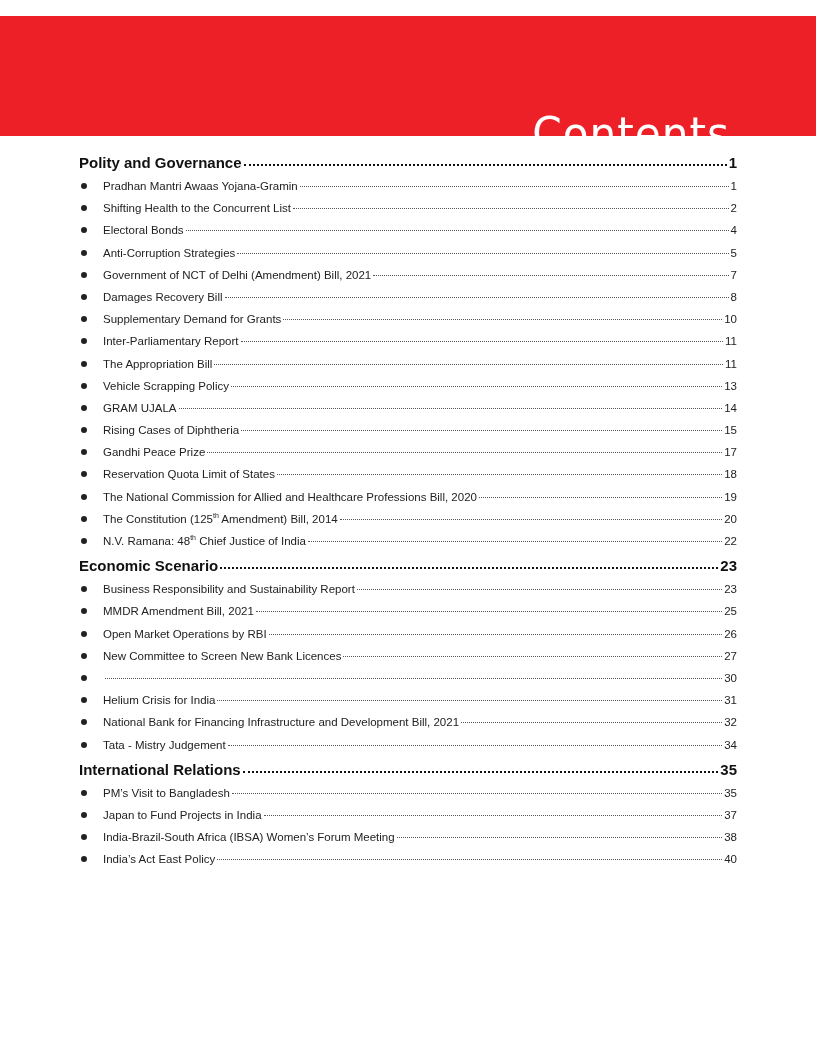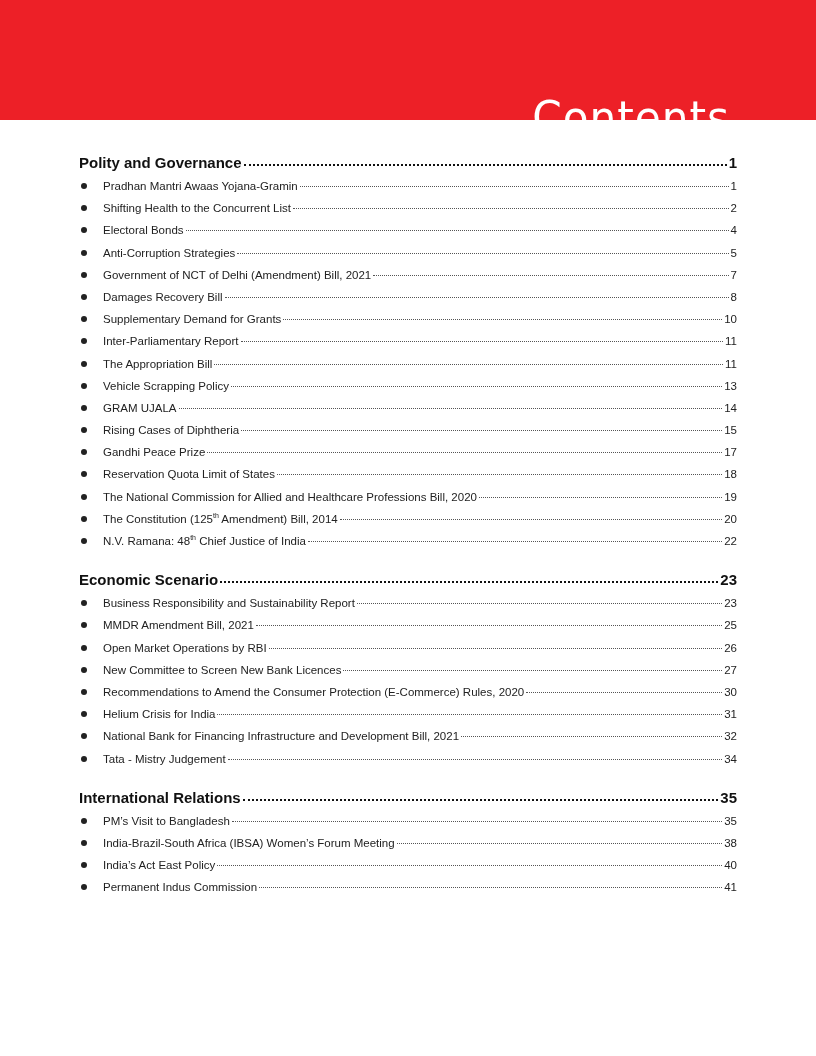--- a/index.html
+++ b/index.html
@@ -1,35 +1,35 @@
 <!DOCTYPE html>
 <html><head>
   <meta charset="utf-8">
   <style>
     html, body { margin: 0; padding: 0; background: #ffffff; }
     body {
       width: 816px; height: 1056px; position: relative; overflow: hidden;
       font-family: "Liberation Sans", sans-serif; color: #1a1a1a;
     }
     .banner {
-      position: absolute; left: 0; top: 0; width: 816px; height: 120px;
+      position: absolute; left: 0; top: 16px; width: 816px; height: 120px;
       background: #ed2027;
     }
     .banner-title {
       position: absolute; right: 86px; top: 64px;
       font-family: "DejaVu Sans", sans-serif;
       font-size: 44px; line-height: 50px; color: #ffffff;
       letter-spacing: 1px; font-weight: normal;
       transform: scaleX(0.96); transform-origin: right center;
     }
     .toc {
       position: absolute; left: 79px; top: 154px; width: 658px;
     }
     .section { margin: 0; }
-    .section + .section { margin-top: 14px; }
+    .section + .section { }
     .section-head {
       display: flex; align-items: baseline; height: 26px;
       font-size: 15px; font-weight: bold; color: #111;
     }
     .leader {
       flex: 1; margin: 0 2px; height: 1px; position: relative; top: -2px;
       border-bottom: 2px dotted #222;
     }
     .section-head .leader { border-bottom: 2px dotted #111; }
     .item {
@@ -191,21 +191,20 @@
         <span class="page">26</span>
       </div>
     <div class="item">
         <span class="bullet"></span>
         <span>New Committee to Screen New Bank Licences</span>
         <span class="leader"></span>
         <span class="page">27</span>
       </div>
     <div class="item">
         <span class="bullet"></span>
-        <span>Recommendations to Amend the Consumer Protection (E-Commerce) Rules, 2020</span>
         <span class="leader"></span>
         <span class="page">30</span>
       </div>
     <div class="item">
         <span class="bullet"></span>
         <span>Helium Crisis for India</span>
         <span class="leader"></span>
         <span class="page">31</span>
       </div>
     <div class="item">
@@ -229,31 +228,31 @@
       <span class="page">35</span>
     </div>
     <div class="item">
         <span class="bullet"></span>
         <span>PM’s Visit to Bangladesh</span>
         <span class="leader"></span>
         <span class="page">35</span>
       </div>
     <div class="item">
         <span class="bullet"></span>
+        <span>Japan to Fund Projects in India</span>
+        <span class="leader"></span>
+        <span class="page">37</span>
+      </div>
+    <div class="item">
+        <span class="bullet"></span>
         <span>India-Brazil-South Africa (IBSA) Women’s Forum Meeting</span>
         <span class="leader"></span>
         <span class="page">38</span>
       </div>
     <div class="item">
         <span class="bullet"></span>
         <span>India’s Act East Policy</span>
         <span class="leader"></span>
         <span class="page">40</span>
       </div>
-    <div class="item">
-        <span class="bullet"></span>
-        <span>Permanent Indus Commission</span>
-        <span class="leader"></span>
-        <span class="page">41</span>
-      </div>
   </div>
 
 </div>
 
 </body></html>

